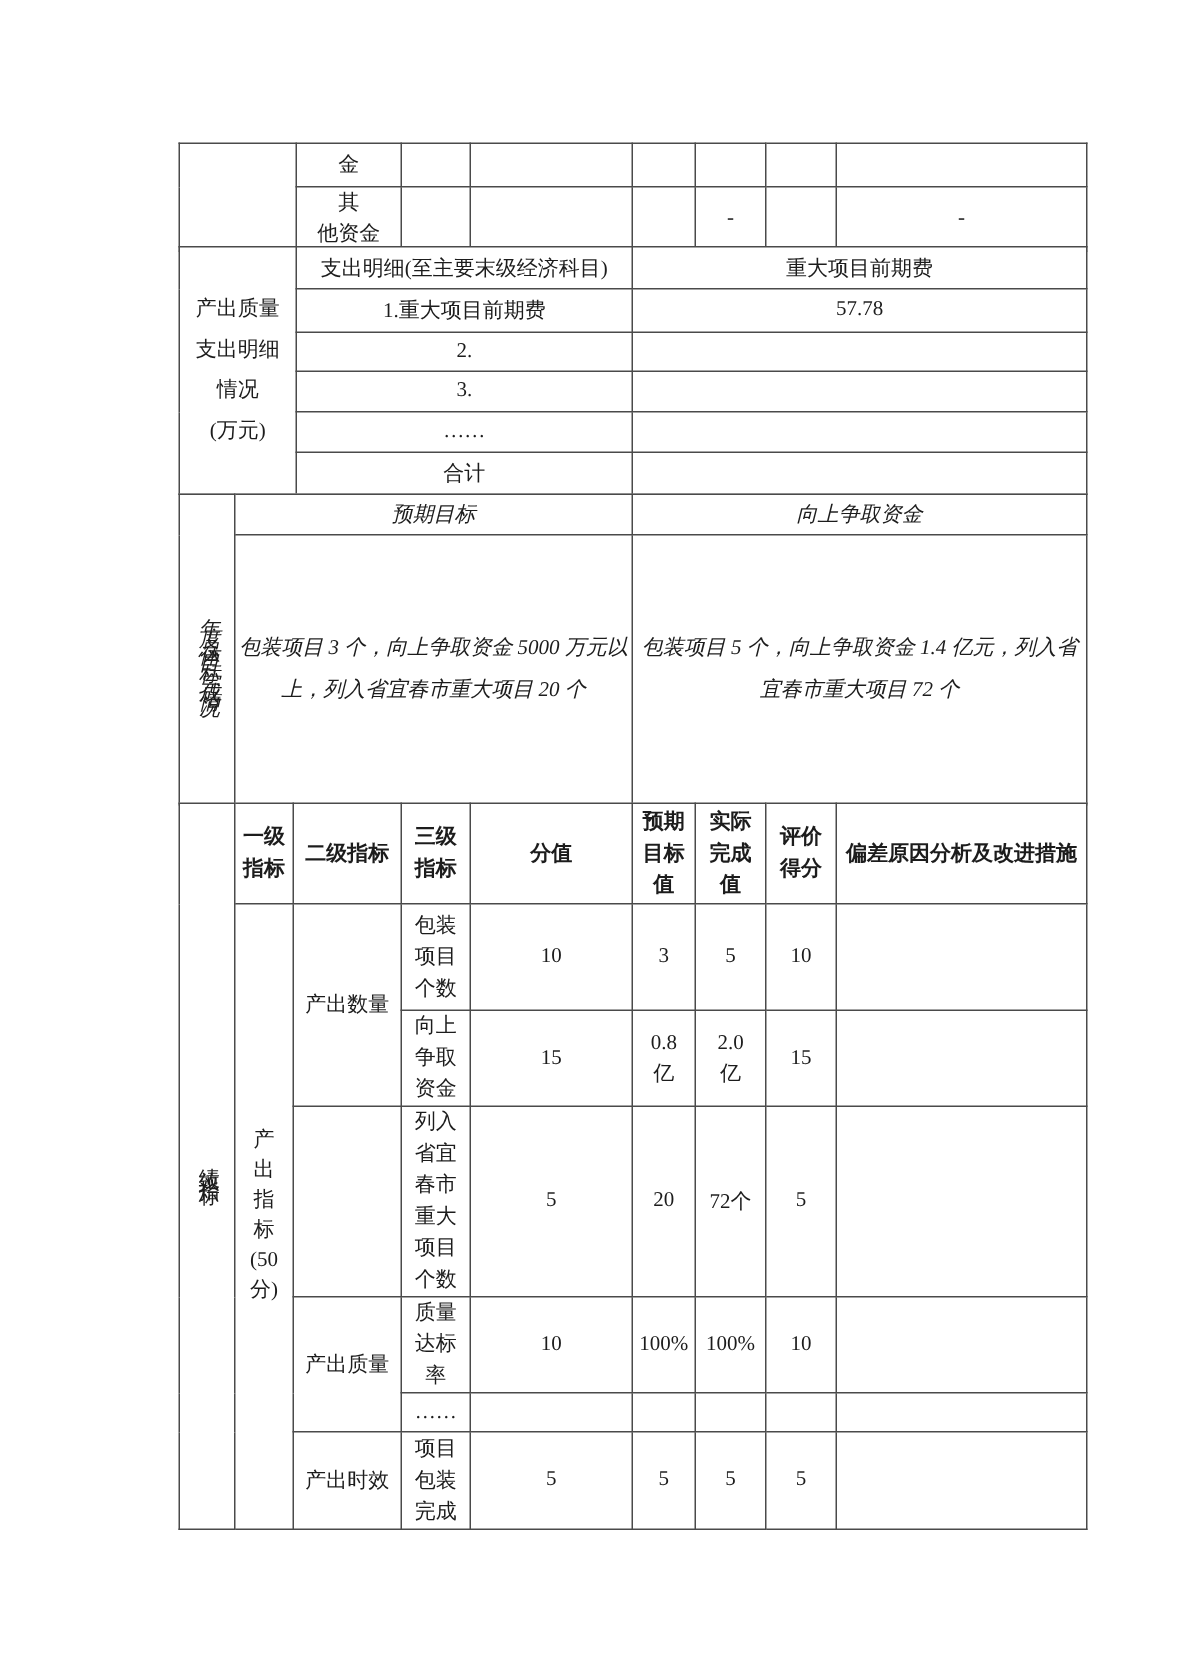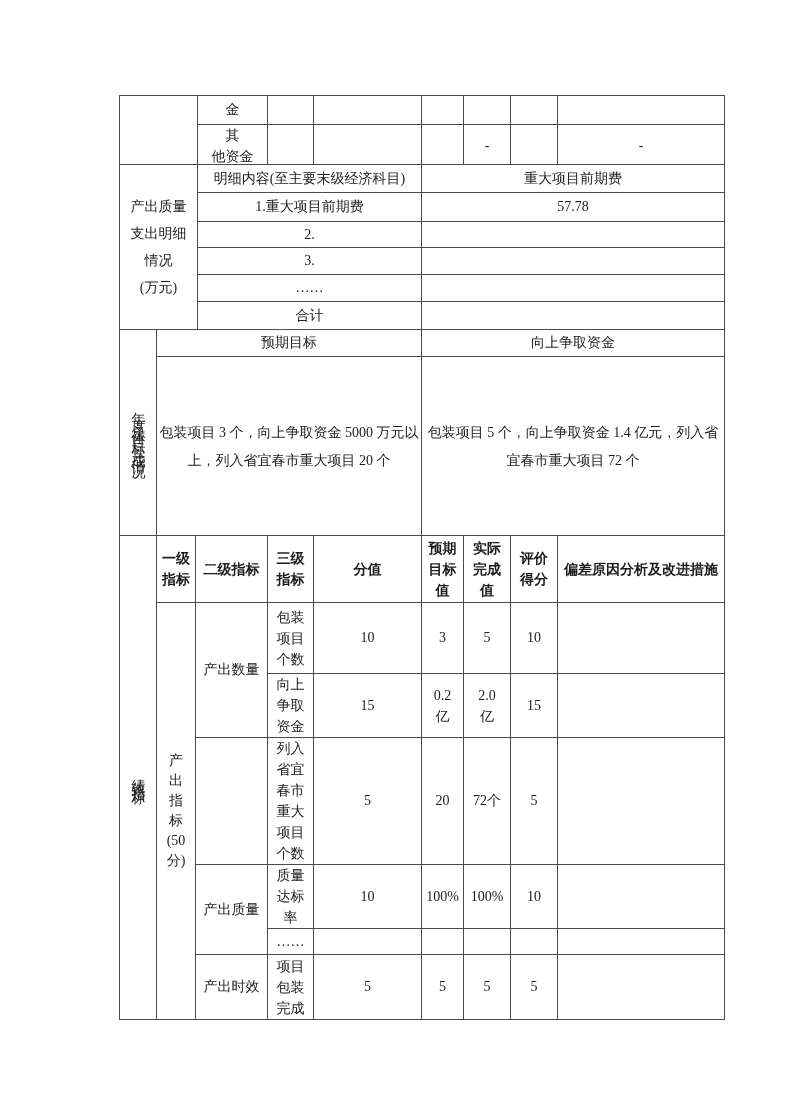--- a/index.html
+++ b/index.html
@@ -67,21 +67,21 @@
       <col style="width:78px">
         <col style="width:224px">
         <col style="width:303px">
     </colgroup>
     <tbody>
         <tr style="height:28px">
       <td rowspan="6" class="lbl-detail">产出质量
 支出明细
 情况
 (万元)</td>
-      <td>明细内容(至主要末级经济科目)</td>
+      <td>支出明细(至主要末级经济科目)</td>
       <td>重大项目前期费</td>
     </tr>
     <tr style="height:29px">
       <td class="ta-l">1.重大项目前期费</td>
       <td>57.78</td>
     </tr>
     <tr style="height:26px">
       <td class="ta-l">2.</td>
       <td></td>
     </tr>
@@ -93,21 +93,21 @@
       <td>……</td>
       <td></td>
     </tr>
     <tr style="height:28px">
       <td>合计</td>
       <td></td>
     </tr>
   </tbody>
     </table>
 
-  <table class="tbl" style="top:329px;left:119px;width:606px;">
+  <table class="tbl" style="top:329px;left:119px;width:606px;font-style:italic;">
     <colgroup>
       <col style="width:37px">
         <col style="width:265px">
         <col style="width:303px">
     </colgroup>
     <tbody>
         <tr style="height:27px">
       <td rowspan="2">
         <span class="vtext vt-annual">年度总体目标完成情况</span>
       </td>
@@ -169,21 +169,21 @@
       <td>3</td>
       <td class="ta-r">5</td>
       <td>10</td>
       <td></td>
     </tr>
     <tr style="height:61px">
       <td class="l3">向上
 争取
 资金</td>
       <td>15</td>
-      <td class="val">0.2
+      <td class="val">0.8
 亿</td>
       <td class="val">2.0
 亿</td>
       <td>15</td>
       <td></td>
     </tr>
     <tr style="height:127px">
       <td></td>
       <td class="l3">列入
 省宜

